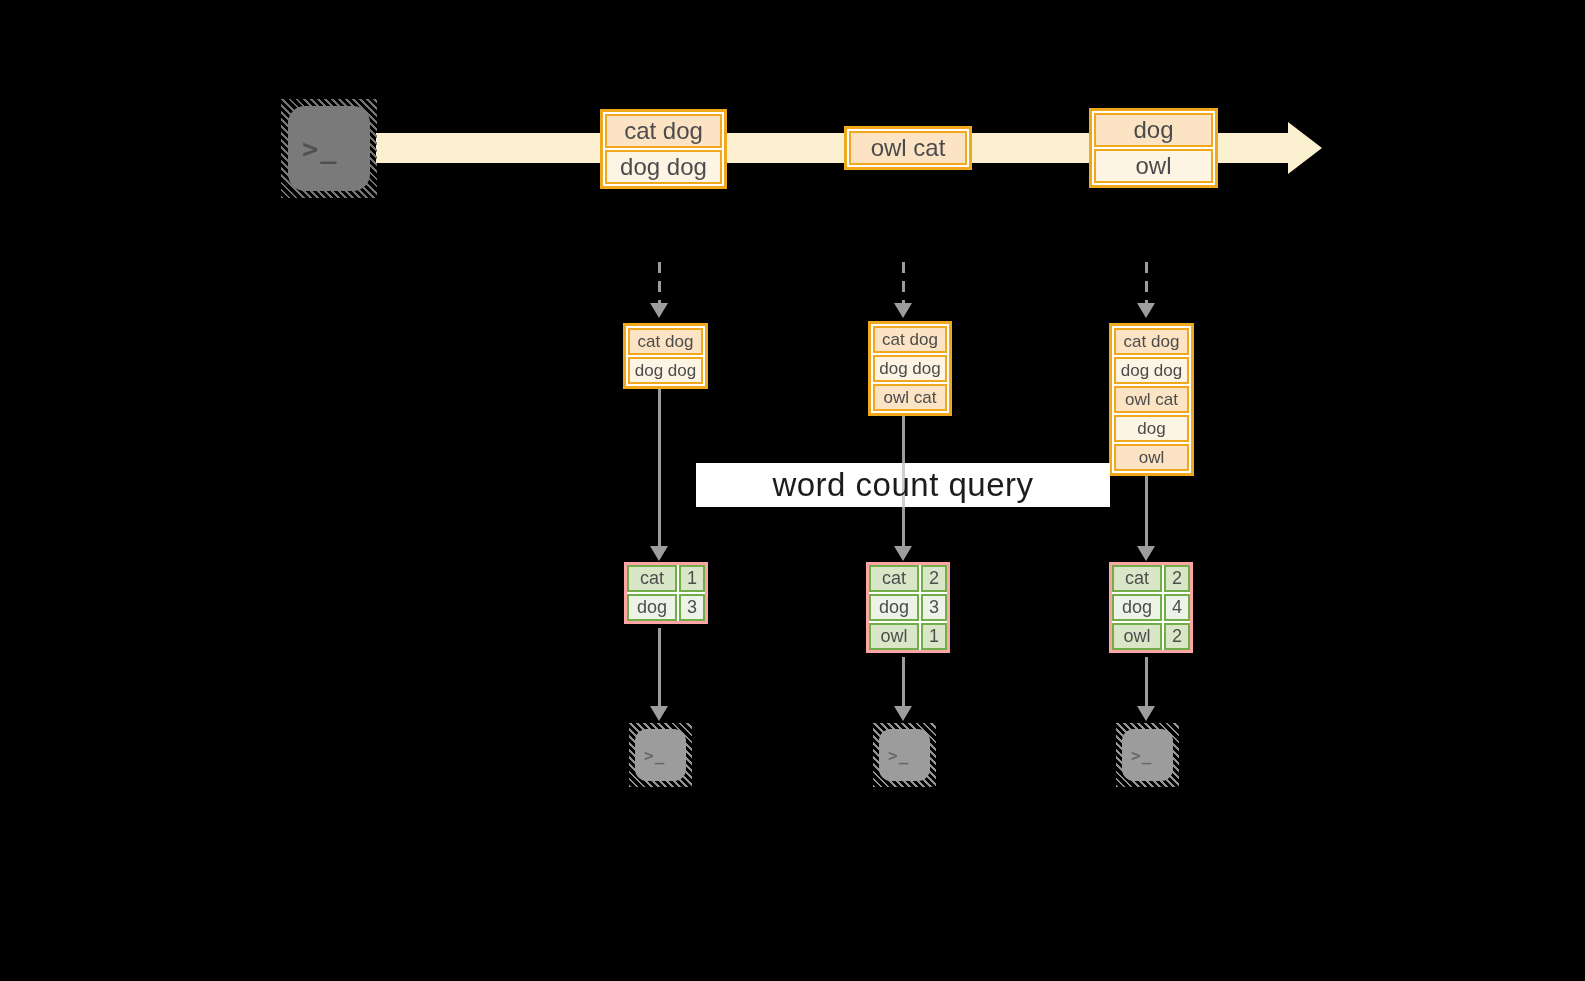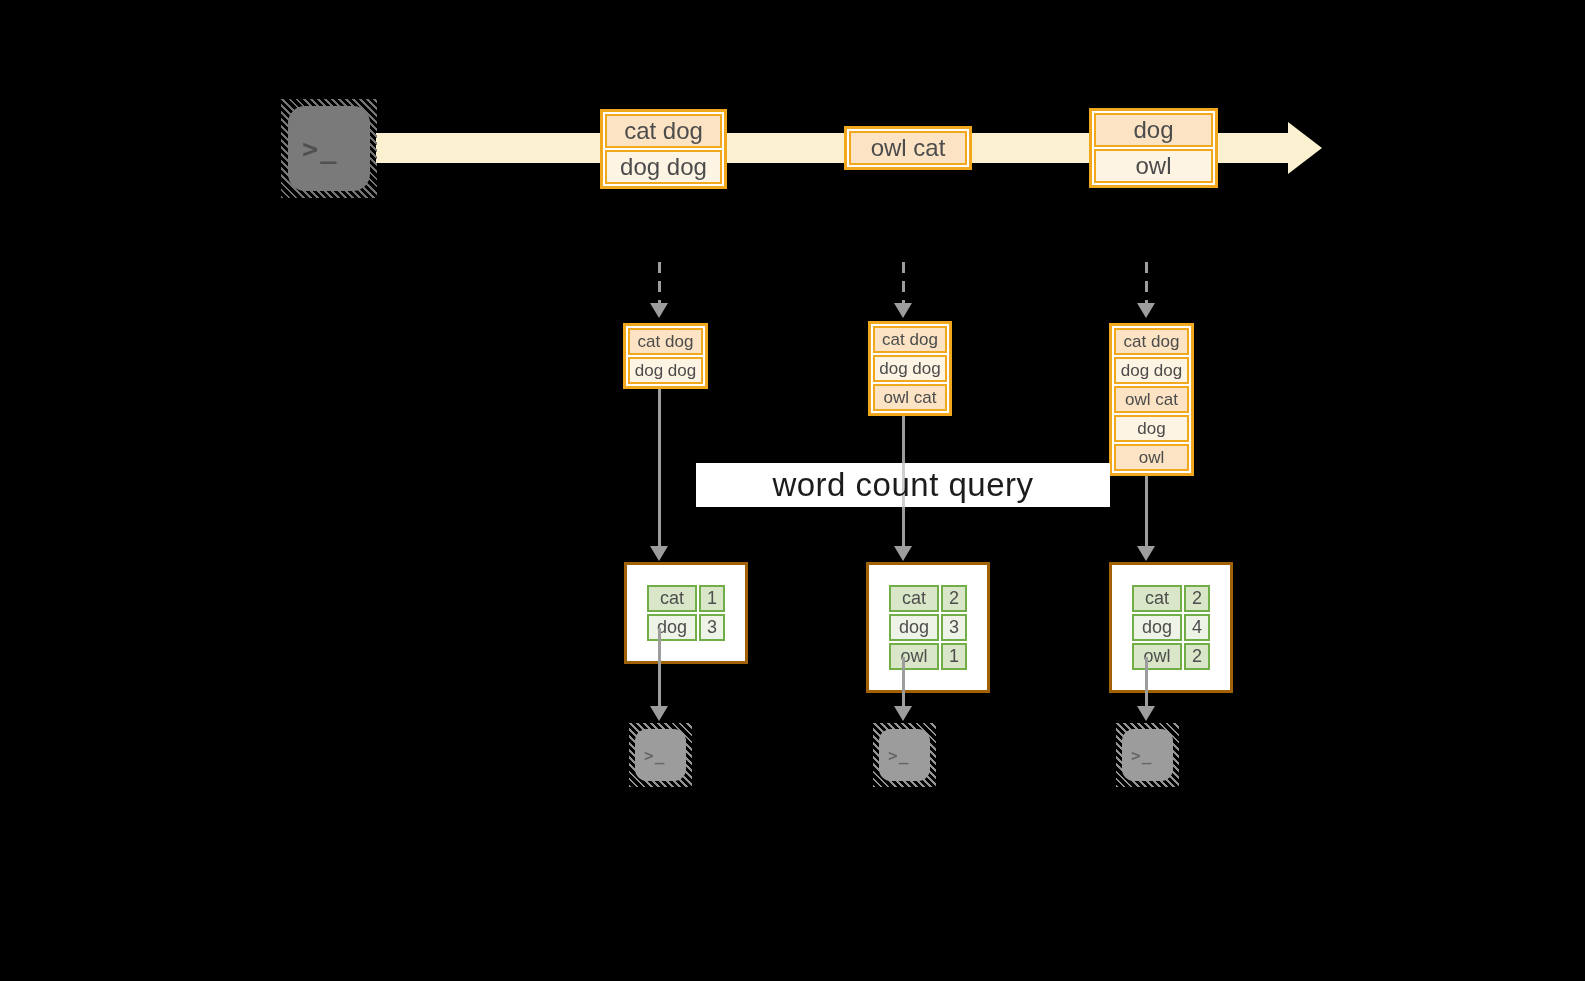--- a/index.html
+++ b/index.html
@@ -74,21 +74,21 @@
   .ts-head { top:706px; }
   #head-ts-1 { left:650px; } #head-ts-2 { left:894px; } #head-ts-3 { left:1137px; }
 
   
   #query-bar { left:696px; top:463px; width:414px; height:44px; background:#ffffff; }
   #query-bar .cross { position:absolute; left:206px; top:0; bottom:0; width:3px; background:#cfcfcf; }
   #query-bar .label { position:absolute; inset:0; display:flex; align-items:center; justify-content:center;
     font-size:33px; font-weight:300; color:#1c1c1c; letter-spacing:0.5px; }
 
   
-  .gtable { background:#fff; border:3px solid #a16207; padding:20px;
+  .gtable { background:#fff; border:3px solid #fca5a5; padding:0;
     display:flex; flex-direction:column; gap:2px; }
   .gtable .grow { display:grid; grid-template-columns:1fr 26px; gap:2px; }
   .gtable .cell { border:2px solid #72ae47; height:23px; line-height:23px;
     text-align:center; font-size:18px; color:#4e4e4e; }
   .gtable .grow:nth-child(odd) .cell { background:#d9e7c8; }
   .gtable .grow:nth-child(even) .cell { background:#edf3e6; }
   #table-1 { left:624px; top:562px; width:78px; }
   #table-2 { left:866px; top:562px; width:78px; }
   #table-3 { left:1109px; top:562px; width:78px; }
 </style>

